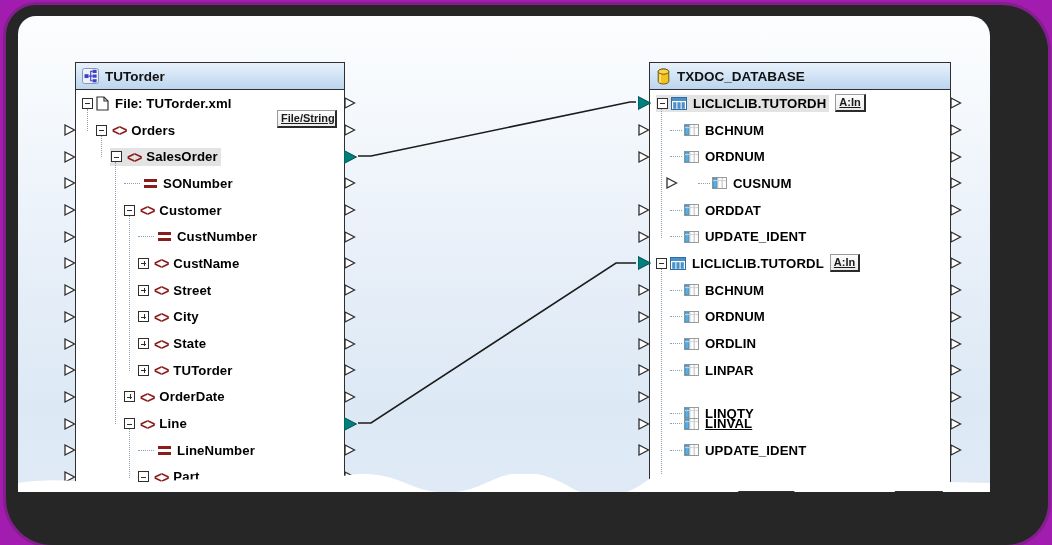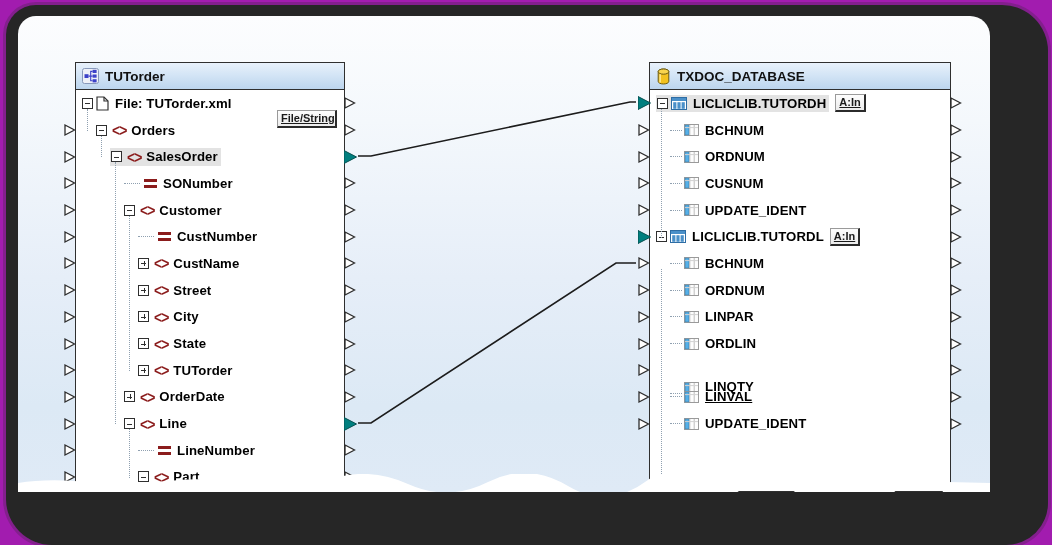--- a/index.html
+++ b/index.html
@@ -353,36 +353,57 @@
                     <line x1="10.2" y1="1" x2="10.2" y2="11" stroke="#bdbdbd"></line>
                     <line x1="1" y1="3.6" x2="14" y2="3.6" stroke="#d2d2d2"></line>
                   </svg>
                 </span>
                 <span class="label">ORDNUM</span>
               </span>
               <span class="conn cr"><svg width="13" height="14" viewBox="0 0 13 14">
                   <polygon points="1,2 10.5,7 1,12" fill="#fff" stroke="#2e2e2e" stroke-width="1.3"></polygon>
                 </svg></span>
             </div>
-            <div class="row" style="padding-left: 20px;">
+            <div class="row" style="padding-left: 20px; margin-left: 28px;">
               <span class="conn cl"><svg width="13" height="14" viewBox="0 0 13 14">
                   <polygon points="1,2 10.5,7 1,12" fill="#fff" stroke="#2e2e2e" stroke-width="1.3"></polygon>
                 </svg></span>
               <span style="display: flex; align-items: center;">
                 <span class="stub" style="width: 12px;"></span>
                 <span class="svg-ic">
                   <svg width="15" height="12" viewBox="0 0 15 12">
                     <rect x="0.5" y="0.5" width="14" height="11" fill="#fdfdfd" stroke="#9a9a9a"></rect>
                     <rect x="1.2" y="1.2" width="3.8" height="9.6" fill="#55b0e8" stroke="#3b87b8" stroke-width="0.8"></rect>
                     <line x1="5.8" y1="1" x2="5.8" y2="11" stroke="#bdbdbd"></line>
                     <line x1="10.2" y1="1" x2="10.2" y2="11" stroke="#bdbdbd"></line>
                     <line x1="1" y1="3.6" x2="14" y2="3.6" stroke="#d2d2d2"></line>
                   </svg>
                 </span>
                 <span class="label">CUSNUM</span>
+              </span>
+              <span class="conn cr"><svg width="13" height="14" viewBox="0 0 13 14">
+                  <polygon points="1,2 10.5,7 1,12" fill="#fff" stroke="#2e2e2e" stroke-width="1.3"></polygon>
+                </svg></span>
+            </div>
+            <div class="row" style="padding-left: 20px;">
+              <span class="conn cl"><svg width="13" height="14" viewBox="0 0 13 14">
+                  <polygon points="1,2 10.5,7 1,12" fill="#fff" stroke="#2e2e2e" stroke-width="1.3"></polygon>
+                </svg></span>
+              <span style="display: flex; align-items: center;">
+                <span class="stub" style="width: 12px;"></span>
+                <span class="svg-ic">
+                  <svg width="15" height="12" viewBox="0 0 15 12">
+                    <rect x="0.5" y="0.5" width="14" height="11" fill="#fdfdfd" stroke="#9a9a9a"></rect>
+                    <rect x="1.2" y="1.2" width="3.8" height="9.6" fill="#55b0e8" stroke="#3b87b8" stroke-width="0.8"></rect>
+                    <line x1="5.8" y1="1" x2="5.8" y2="11" stroke="#bdbdbd"></line>
+                    <line x1="10.2" y1="1" x2="10.2" y2="11" stroke="#bdbdbd"></line>
+                    <line x1="1" y1="3.6" x2="14" y2="3.6" stroke="#d2d2d2"></line>
+                  </svg>
+                </span>
+                <span class="label">ORDDAT</span>
               </span>
               <span class="conn cr"><svg width="13" height="14" viewBox="0 0 13 14">
                   <polygon points="1,2 10.5,7 1,12" fill="#fff" stroke="#2e2e2e" stroke-width="1.3"></polygon>
                 </svg></span>
             </div>
             <div class="row" style="padding-left: 20px;">
               <span class="conn cl"><svg width="13" height="14" viewBox="0 0 13 14">
                   <polygon points="1,2 10.5,7 1,12" fill="#fff" stroke="#2e2e2e" stroke-width="1.3"></polygon>
                 </svg></span>
               <span style="display: flex; align-items: center;">
@@ -474,52 +495,52 @@
                 <span class="stub" style="width: 12px;"></span>
                 <span class="svg-ic">
                   <svg width="15" height="12" viewBox="0 0 15 12">
                     <rect x="0.5" y="0.5" width="14" height="11" fill="#fdfdfd" stroke="#9a9a9a"></rect>
                     <rect x="1.2" y="1.2" width="3.8" height="9.6" fill="#55b0e8" stroke="#3b87b8" stroke-width="0.8"></rect>
                     <line x1="5.8" y1="1" x2="5.8" y2="11" stroke="#bdbdbd"></line>
                     <line x1="10.2" y1="1" x2="10.2" y2="11" stroke="#bdbdbd"></line>
                     <line x1="1" y1="3.6" x2="14" y2="3.6" stroke="#d2d2d2"></line>
                   </svg>
                 </span>
+                <span class="label">ORDLIN</span>
+              </span>
+              <span class="conn cr"><svg width="13" height="14" viewBox="0 0 13 14">
+                  <polygon points="1,2 10.5,7 1,12" fill="#fff" stroke="#2e2e2e" stroke-width="1.3"></polygon>
+                </svg></span>
+            </div>
+            <div class="row" style="padding-left: 20px;">
+              <span class="conn cl"><svg width="13" height="14" viewBox="0 0 13 14">
+                  <polygon points="1,2 10.5,7 1,12" fill="#fff" stroke="#2e2e2e" stroke-width="1.3"></polygon>
+                </svg></span>
+              <span style="display: flex; align-items: center;">
+                <span class="stub" style="width: 12px;"></span>
+                <span class="svg-ic">
+                  <svg width="15" height="12" viewBox="0 0 15 12">
+                    <rect x="0.5" y="0.5" width="14" height="11" fill="#fdfdfd" stroke="#9a9a9a"></rect>
+                    <rect x="1.2" y="1.2" width="3.8" height="9.6" fill="#55b0e8" stroke="#3b87b8" stroke-width="0.8"></rect>
+                    <line x1="5.8" y1="1" x2="5.8" y2="11" stroke="#bdbdbd"></line>
+                    <line x1="10.2" y1="1" x2="10.2" y2="11" stroke="#bdbdbd"></line>
+                    <line x1="1" y1="3.6" x2="14" y2="3.6" stroke="#d2d2d2"></line>
+                  </svg>
+                </span>
                 <span class="label">LINPAR</span>
               </span>
               <span class="conn cr"><svg width="13" height="14" viewBox="0 0 13 14">
                   <polygon points="1,2 10.5,7 1,12" fill="#fff" stroke="#2e2e2e" stroke-width="1.3"></polygon>
                 </svg></span>
             </div>
             <div class="row" style="padding-left: 20px;">
               <span class="conn cl"><svg width="13" height="14" viewBox="0 0 13 14">
                   <polygon points="1,2 10.5,7 1,12" fill="#fff" stroke="#2e2e2e" stroke-width="1.3"></polygon>
                 </svg></span>
-              <span style="display: flex; align-items: center;">
-                <span class="stub" style="width: 12px;"></span>
-                <span class="svg-ic">
-                  <svg width="15" height="12" viewBox="0 0 15 12">
-                    <rect x="0.5" y="0.5" width="14" height="11" fill="#fdfdfd" stroke="#9a9a9a"></rect>
-                    <rect x="1.2" y="1.2" width="3.8" height="9.6" fill="#55b0e8" stroke="#3b87b8" stroke-width="0.8"></rect>
-                    <line x1="5.8" y1="1" x2="5.8" y2="11" stroke="#bdbdbd"></line>
-                    <line x1="10.2" y1="1" x2="10.2" y2="11" stroke="#bdbdbd"></line>
-                    <line x1="1" y1="3.6" x2="14" y2="3.6" stroke="#d2d2d2"></line>
-                  </svg>
-                </span>
-                <span class="label">ORDLIN</span>
-              </span>
-              <span class="conn cr"><svg width="13" height="14" viewBox="0 0 13 14">
-                  <polygon points="1,2 10.5,7 1,12" fill="#fff" stroke="#2e2e2e" stroke-width="1.3"></polygon>
-                </svg></span>
-            </div>
-            <div class="row" style="padding-left: 20px;">
-              <span class="conn cl"><svg width="13" height="14" viewBox="0 0 13 14">
-                  <polygon points="1,2 10.5,7 1,12" fill="#fff" stroke="#2e2e2e" stroke-width="1.3"></polygon>
-                </svg></span>
-              <span style="display: flex; align-items: flex-end; margin-top: 33px;">
+              <span style="display: flex; align-items: center; margin-top: 33px;">
                 <span class="stub" style="width: 12px;"></span>
                 <span class="svg-ic">
                   <svg width="15" height="12" viewBox="0 0 15 12">
                     <rect x="0.5" y="0.5" width="14" height="11" fill="#fdfdfd" stroke="#9a9a9a"></rect>
                     <rect x="1.2" y="1.2" width="3.8" height="9.6" fill="#55b0e8" stroke="#3b87b8" stroke-width="0.8"></rect>
                     <line x1="5.8" y1="1" x2="5.8" y2="11" stroke="#bdbdbd"></line>
                     <line x1="10.2" y1="1" x2="10.2" y2="11" stroke="#bdbdbd"></line>
                     <line x1="1" y1="3.6" x2="14" y2="3.6" stroke="#d2d2d2"></line>
                   </svg>
                 </span>

